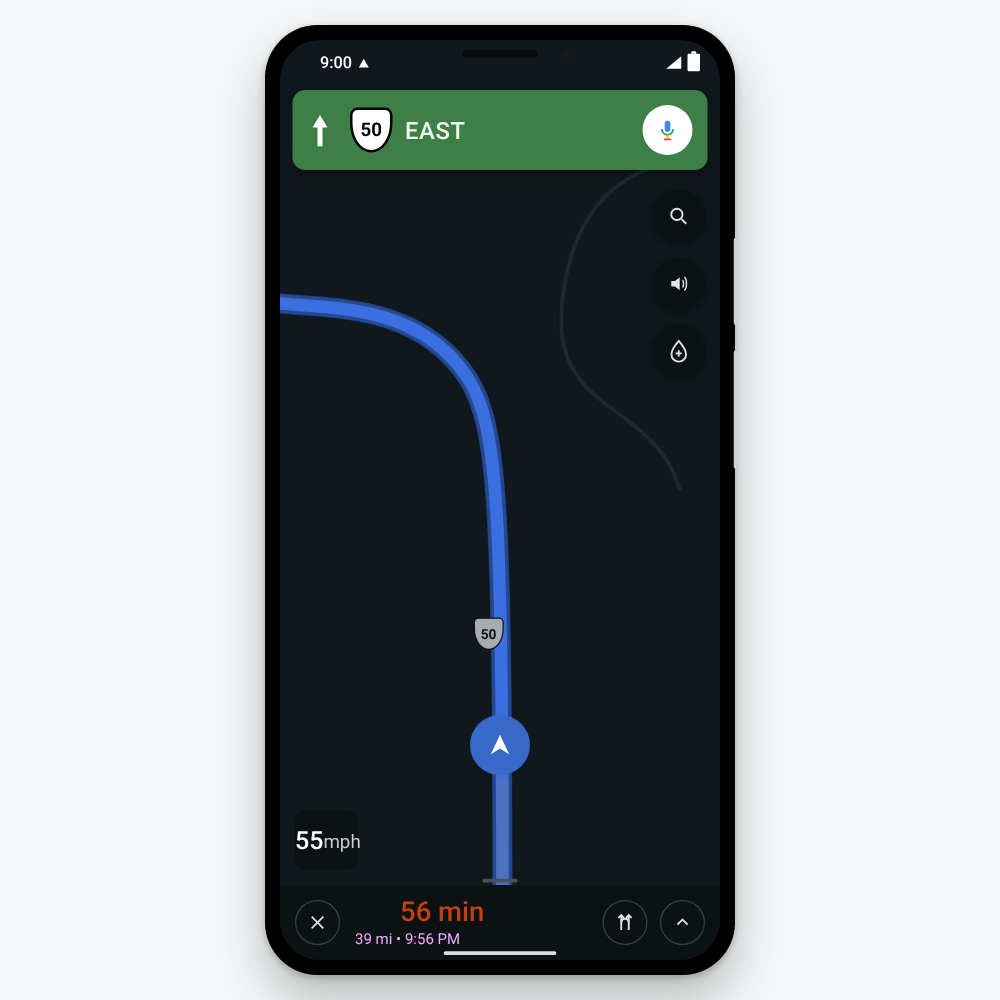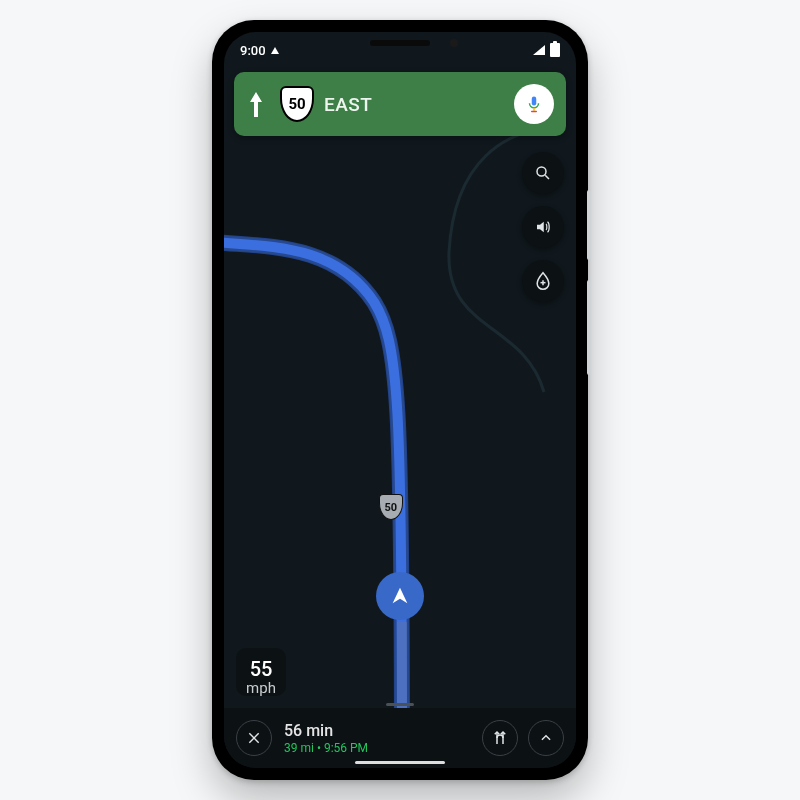--- a/index.html
+++ b/index.html
@@ -57,21 +57,21 @@
     top: 7px; left: calc(50% + 50px);
     width: 8px; height: 8px;
     background: #1a1a1a;
     border-radius: 50%;
     z-index: 50;
   }
 
   
   .status-bar {
     position: absolute;
-    top: 0; left: 0; right: 0;
+    top: 0; left: 16px; right: 0;
     height: 36px;
     display: flex;
     align-items: center;
     justify-content: space-between;
     padding: 0 16px;
     font-size: 13px;
     font-weight: 500;
     z-index: 40;
     gap: 12px;
   }
@@ -202,21 +202,21 @@
     z-index: 21;
   }
 
   
   .speed-box {
     position: absolute;
     left: 12px; bottom: 72px;
     width: 50px; height: 48px;
     background: #0c1114;
     border-radius: 10px;
-    display: flex; flex-direction: column; align-items: center; justify-content: flex-end;
+    display: flex; align-items: center; justify-content: flex-start;
     z-index: 25;
     line-height: 1;
   }
   .speed-val { font-size: 20px; font-weight: 500; color: #fff; }
   .speed-unit { font-size: 15px; color: #c8cdd0; margin-top: 2px; }
 
   
   .handle {
     position: absolute;
     bottom: 62px; left: 50%; transform: translateX(-50%);
@@ -244,22 +244,22 @@
     border-radius: 50%;
     display: flex; align-items: center; justify-content: center;
     color: #e0e4e6;
     flex-shrink: 0;
   }
   .bb-info {
     flex: 1;
     display: flex; flex-direction: column;
     line-height: 1.25;
   }
-  .eta { color: #e5e5e5; font-size: 16px; font-weight: 500; }
-  .sub { color: #22c55e; font-size: 12px; }
+  .eta { color: #c2410c; font-size: 22px; font-weight: 500; margin-left: 36px; }
+  .sub { color: #f0abfc; font-size: 12px; }
   .bb-right { display: flex; gap: 10px; }
 
   
   .home-ind {
     position: absolute;
     bottom: 4px; left: 50%; transform: translateX(-50%);
     width: 90px; height: 3px;
     background: #ddd;
     border-radius: 2px;
     z-index: 40;

